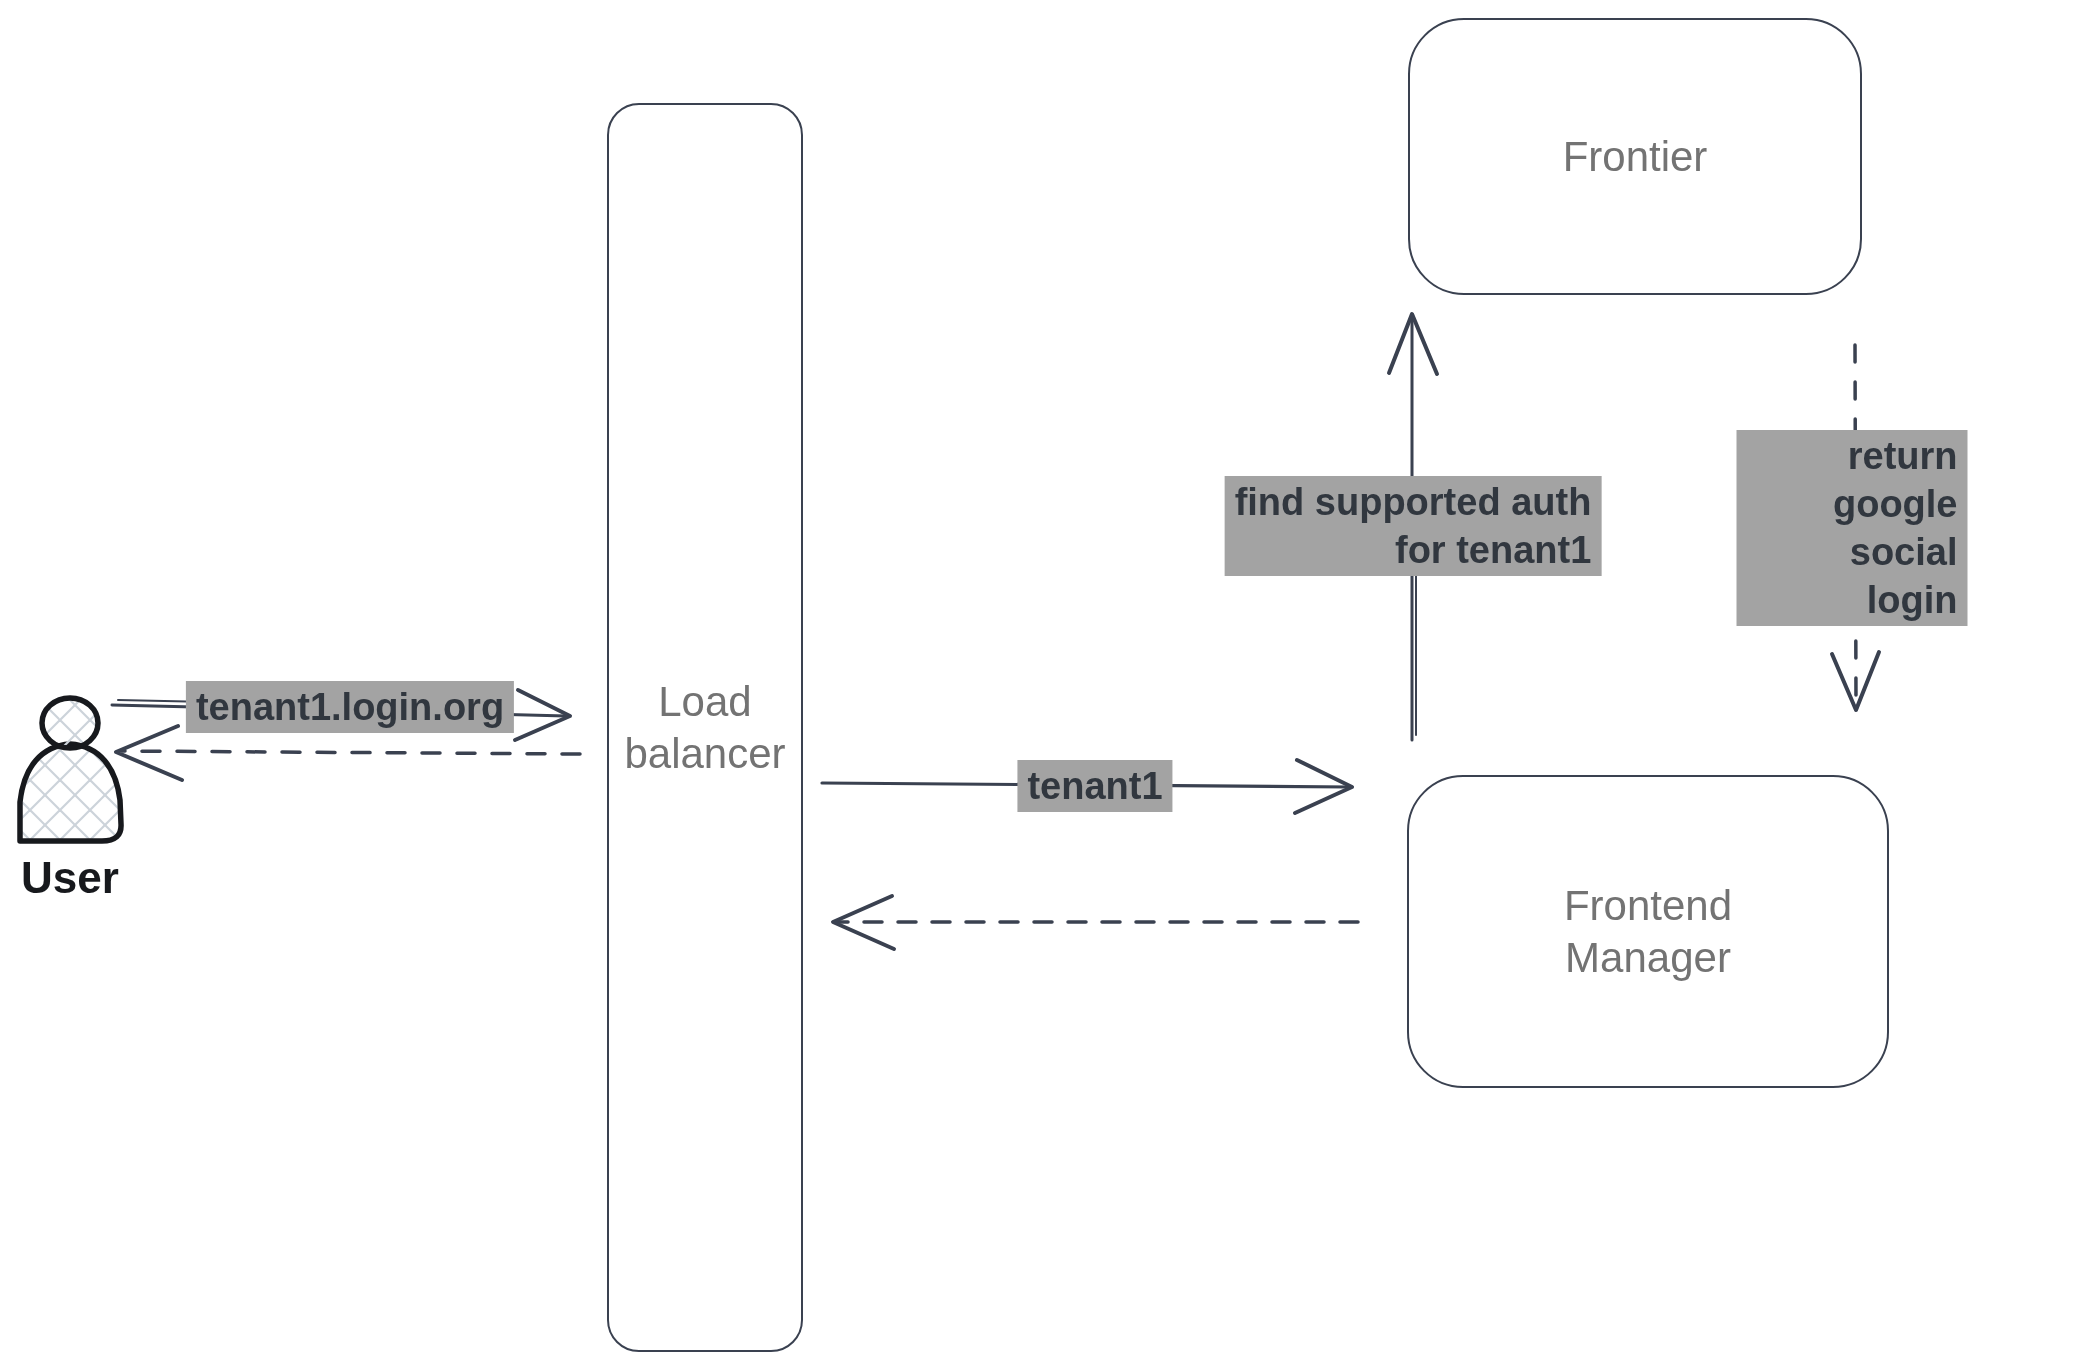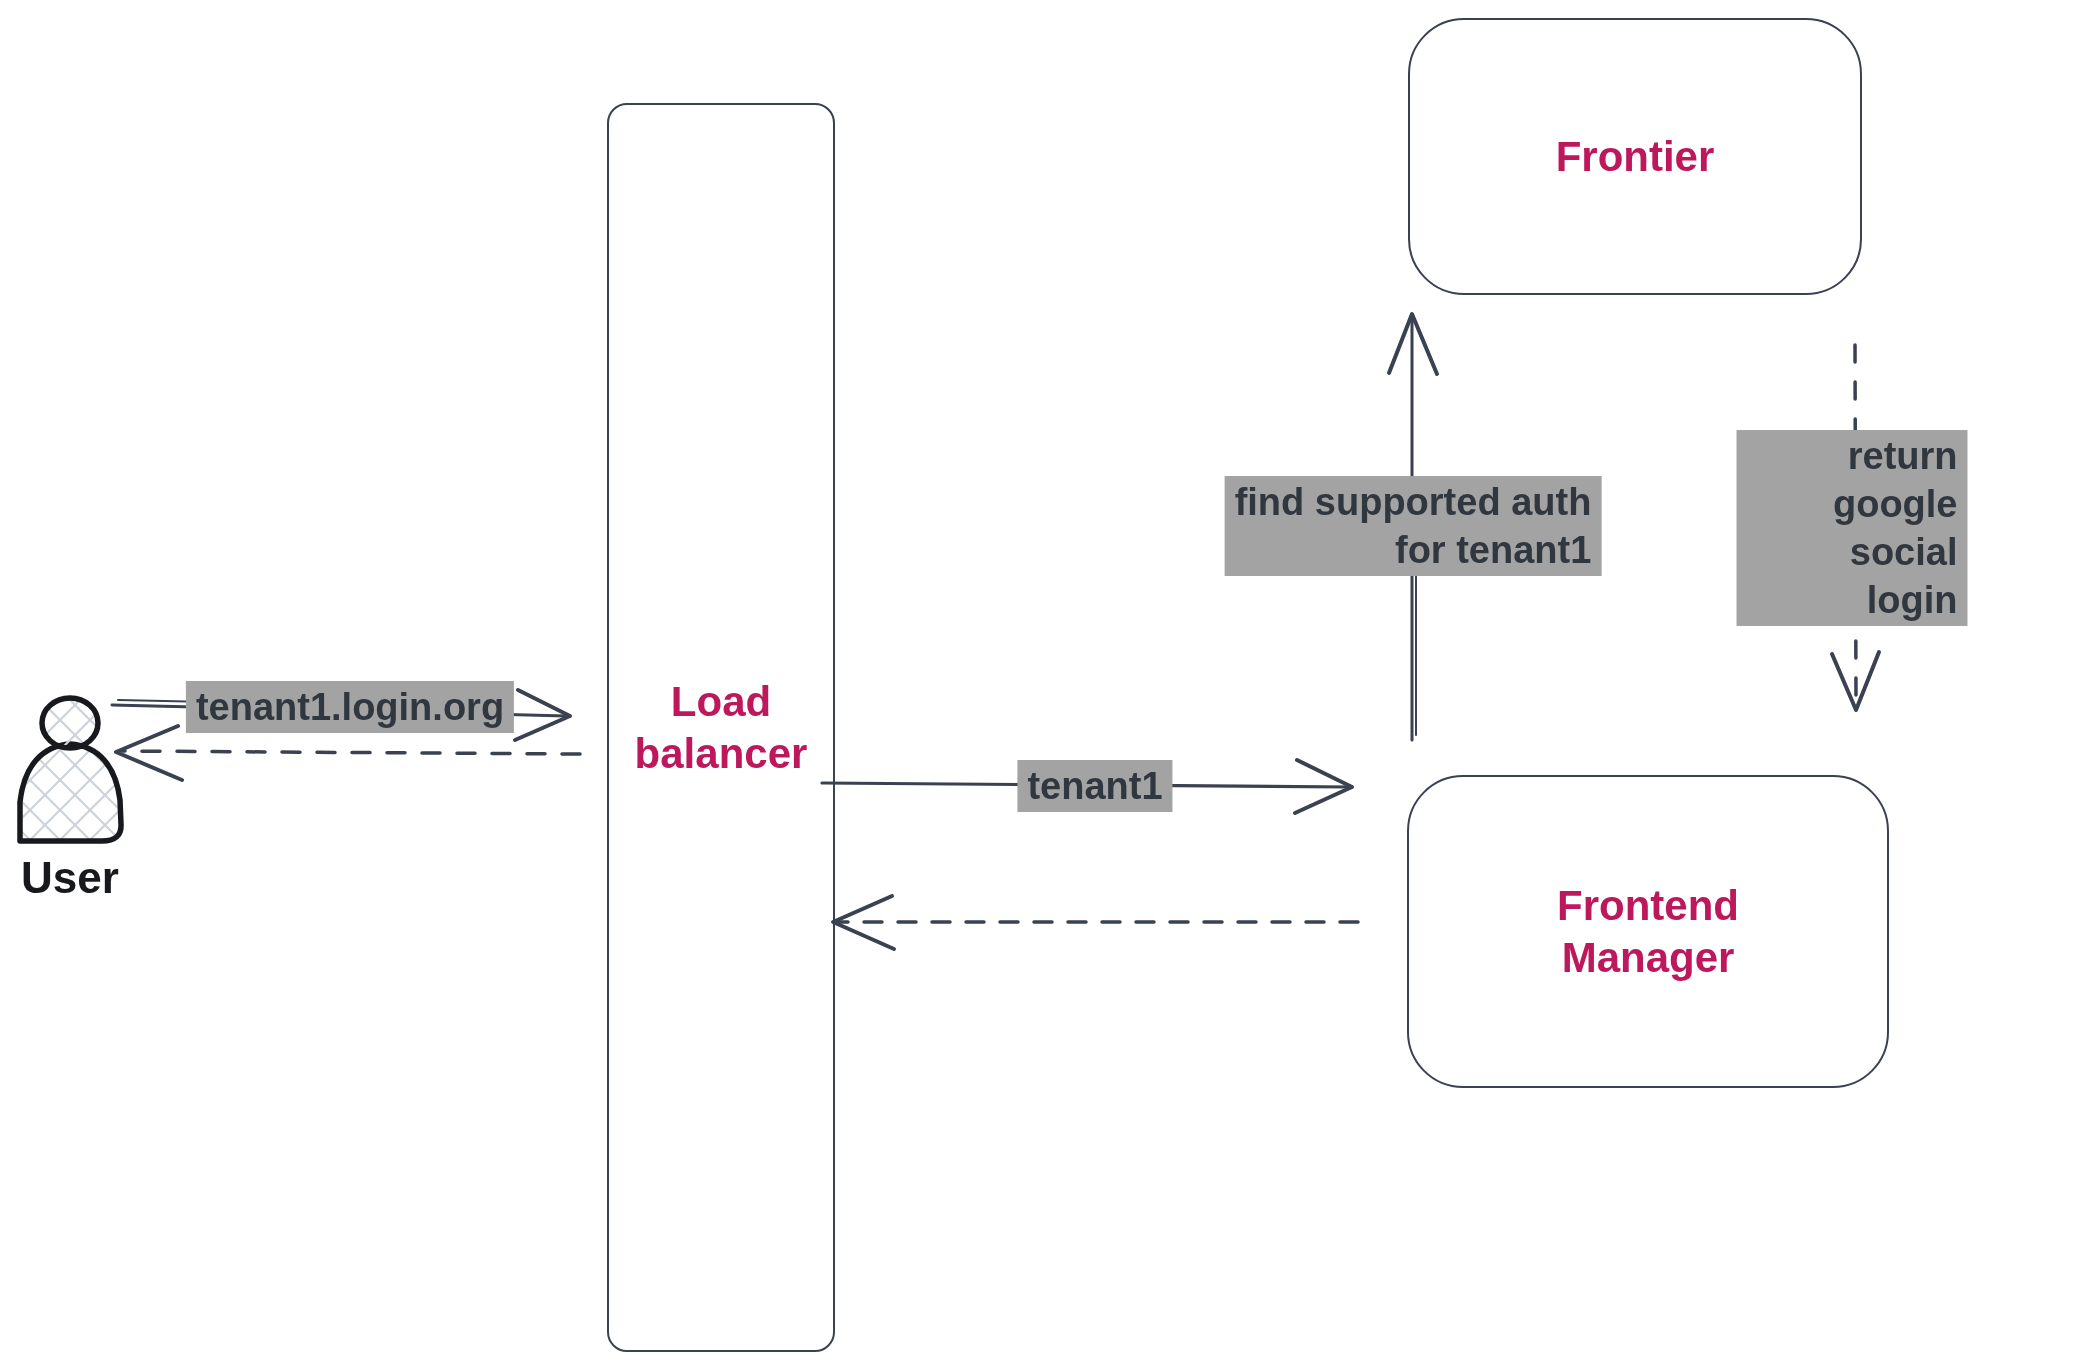--- a/index.html
+++ b/index.html
@@ -9,27 +9,27 @@
     background:#ffffff;
     font-family:"Liberation Sans", sans-serif;
     overflow:hidden;
   }
   .node{
     position:absolute;
     border:2.5px solid #3a4150;
     background:#ffffff;
     display:flex;align-items:center;justify-content:center;
     text-align:center;
-    color:#be185d;
-    font-size:42px;font-weight:bold;
+    color:#737373;
+    font-size:42px;font-weight:normal;
     line-height:52px;
     white-space:pre-line;
     box-sizing:border-box;
   }
-  #node-load-balancer{left:607px;top:103px;width:228px;height:1249px;border-radius:20px;}
+  #node-load-balancer{left:607px;top:103px;width:196px;height:1249px;border-radius:32px;}
   #node-frontier{left:1408px;top:18px;width:454px;height:277px;border-radius:56px;}
   #node-frontend-manager{left:1383px;top:775px;width:482px;height:313px;border-radius:56px;margin-left:24px;}
   .overlay{position:absolute;left:0;top:0;}
   .edge-label{
     position:absolute;
     transform:translate(-50%,-50%);
     background:#a3a3a3;
     color:#31373f;
     font-size:38px;font-weight:bold;
     line-height:48px;

